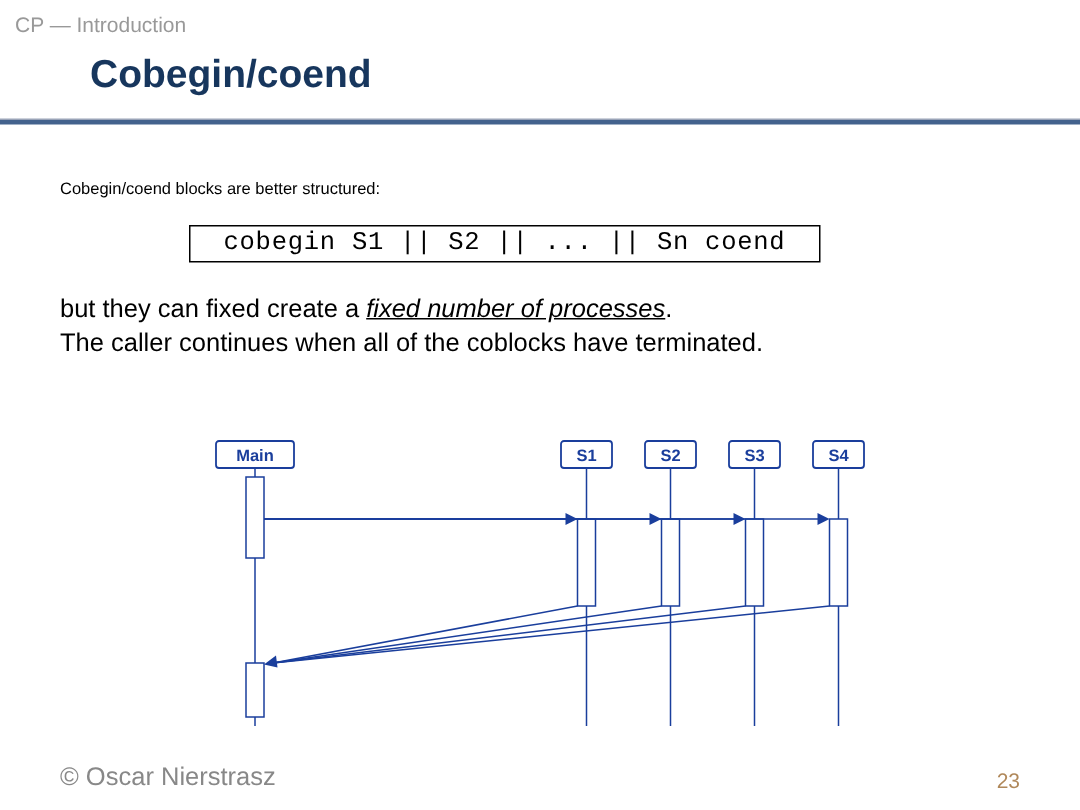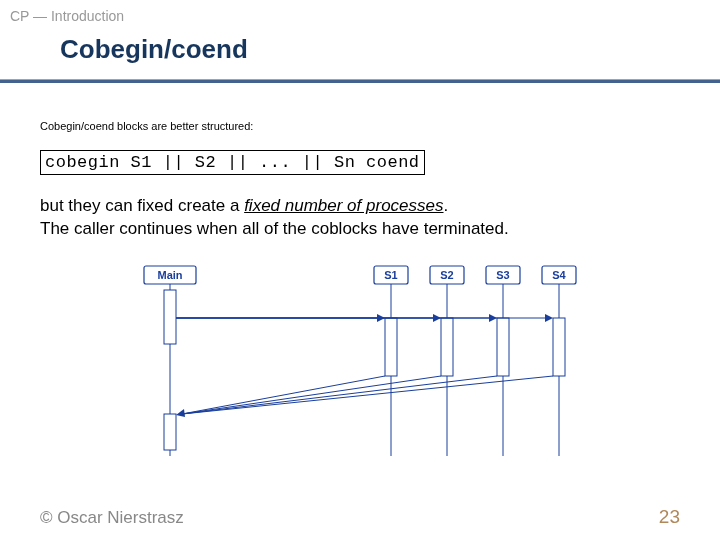--- a/index.html
+++ b/index.html
@@ -5,26 +5,26 @@
   * { box-sizing: border-box; margin: 0; padding: 0; }
   html, body { width: 720px; height: 540px; font-family: Arial, Helvetica, sans-serif; background: #fff; color: #000; }
   .slide { position: relative; width: 720px; height: 540px; }
   .header-bar { position: absolute; top: 8px; left: 10px; font-size: 14px; color: #999; text-align: right; }
   .title-area { position: absolute; top: 34px; left: 0; right: 0; }
   .title-text { font-size: 26px; font-weight: bold; color: #17365d; padding-left: 60px; padding-bottom: 8px; }
   .title-rule { height: 0; border-top: 1px solid #9aa4b8; margin-top: 6px; }
   .title-rule2 { height: 0; border-top: 3px solid #43628d; }
   .body-area { position: absolute; top: 120px; left: 40px; right: 40px; }
   .p1 { font-size: 11px; color: #000; margin-bottom: 18px; }
-  .codebox { font-family: "Courier New", monospace; font-size: 17px; border: 1px solid #000; padding: 2px 4px; display: inline-block; letter-spacing: .5px; }
+  .codebox { font-family: "Courier New", monospace; font-size: 17px; border: 1px solid #000; padding: 2px 22px; display: inline-block; margin-left: 86px; letter-spacing: .5px; }
   .p2 { font-size: 17px; margin-top: 20px; line-height: 1.35; }
   .emph { font-style: italic; text-decoration: underline; }
-  .diagram-wrap { position: absolute; top: 260px; left: 0; width: 709px; text-align: right; }
+  .diagram-wrap { position: absolute; top: 288px; left: 0; width: 709px; text-align: right; }
   .footer-left { position: absolute; bottom: 12px; left: 40px; font-size: 17px; color: #888; }
-  .footer-right { position: absolute; bottom: 12px; right: 40px; font-size: 19px; color: #b0885a; }
+  .footer-right { position: absolute; bottom: 12px; right: 40px; font-size: 14px; color: #b0885a; }
   
   svg { display: block; margin: 0 auto; }
   .lbl { font: bold 11px Arial; fill: #1a3e9c; }
   .lblbox { fill: #fff; stroke: #1a3e9c; stroke-width: 1.2; }
   .life { stroke: #1a3e9c; stroke-width: 1; }
   .act { fill: #fff; stroke: #1a3e9c; stroke-width: 1; }
   .msg { stroke: #1a3e9c; stroke-width: 1; fill: none; }
   .arrowhead { fill: #1a3e9c; }
 </style>
 </head>

